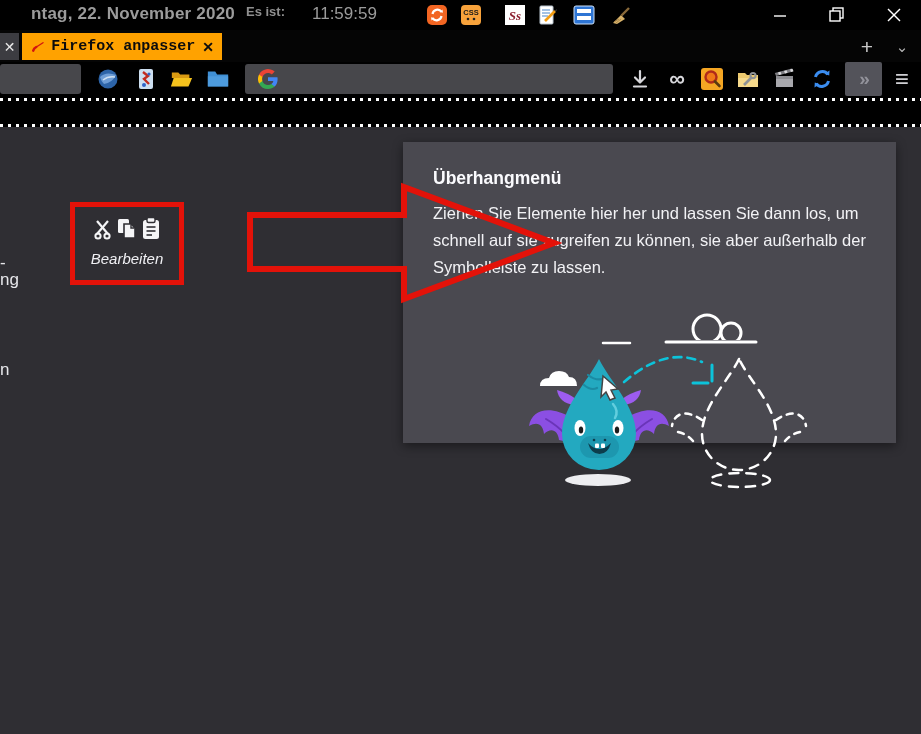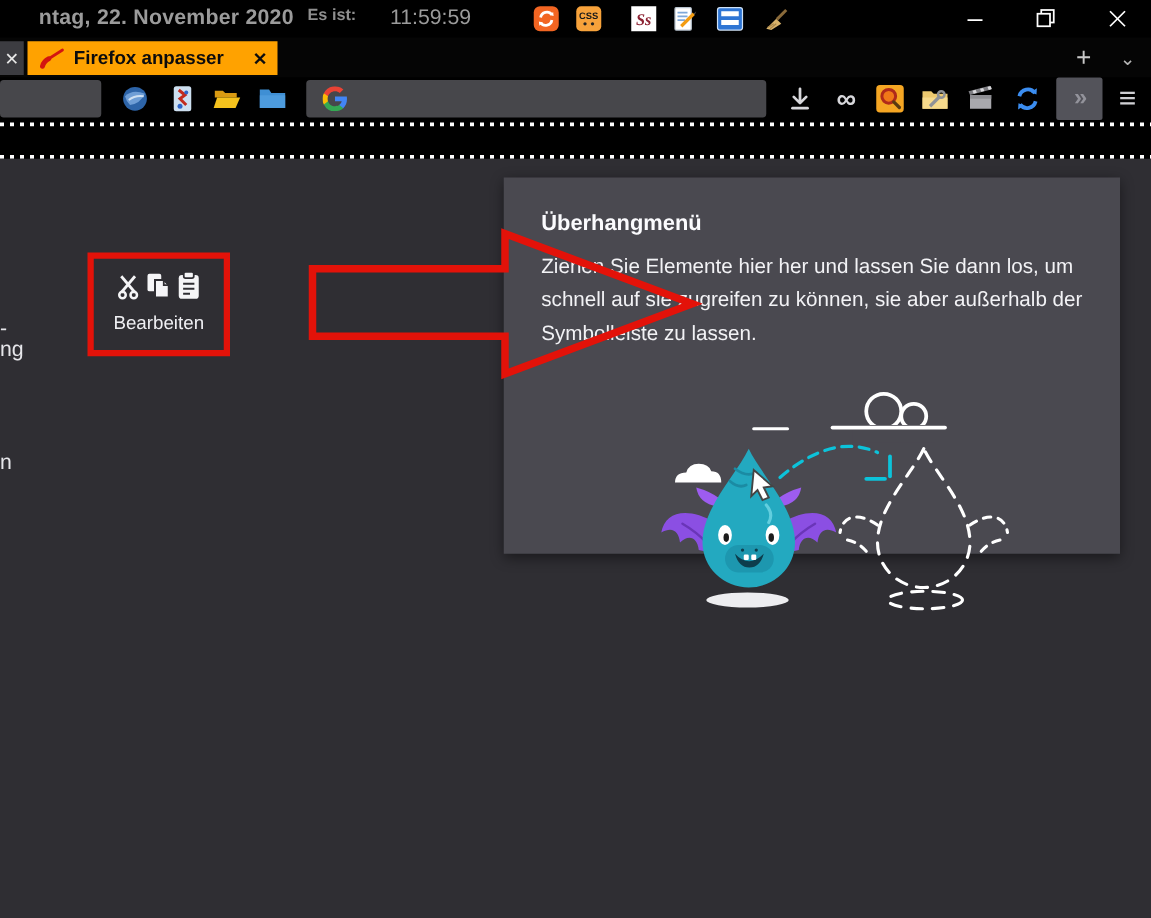--- a/index.html
+++ b/index.html
@@ -15,21 +15,21 @@
   .tb-time{position:absolute;left:312px;top:4px;font-size:17px;font-weight:normal;color:#9b9b9b;}
   .tb-ico{position:absolute;top:4px;width:22px;height:22px;}
   .winbtn{position:absolute;top:0;width:45px;height:30px;display:flex;align-items:center;justify-content:center;}
 
   
   .tabbar{position:absolute;left:0;top:30px;width:921px;height:32px;background:#050505;}
   .bgtab-close{position:absolute;left:0;top:3px;width:19px;height:27px;background:#3c3c41;
                color:#e8e8e8;font-size:14px;display:flex;align-items:center;justify-content:center;}
   .tab-active{position:absolute;left:22px;top:3px;width:200px;height:27px;background:#ffa200;
               display:flex;align-items:center;gap:7px;padding:0 8px 0 10px;}
-  .tab-title{font-size:15px;font-weight:bold;color:#0c0c0d;white-space:nowrap;flex:1;}
+  .tab-title{font-size:15px;font-weight:bold;color:#0c0c0d;white-space:nowrap;flex:1;font-family:Liberation Mono, monospace;}
   .tab-close{font-size:14px;color:#0c0c0d;font-weight:bold;}
   .newtab{position:absolute;left:853px;top:3px;width:28px;height:27px;color:#c8c8c8;font-size:21px;
           display:flex;align-items:center;justify-content:center;font-weight:400;}
   .tabchev{position:absolute;left:889px;top:3px;width:26px;height:27px;color:#b5b5b5;font-size:15px;
           display:flex;align-items:center;justify-content:center;}
 
   
   .navbar{position:absolute;left:0;top:62px;width:921px;height:36px;background:#000;}
   .pill{position:absolute;top:2px;height:30px;background:#47474b;border-radius:3px;}
   .nav-ico{position:absolute;top:5px;width:24px;height:24px;display:flex;align-items:center;justify-content:center;}
@@ -38,21 +38,21 @@
           display:flex;align-items:center;justify-content:center;color:#93939b;font-size:19px;font-weight:bold;letter-spacing:-2px;}
   .menu-btn{position:absolute;left:888px;top:2px;width:28px;height:30px;display:flex;align-items:center;
           justify-content:center;color:#cfcfd3;font-size:24px;}
 
   .dotted{position:absolute;left:0;width:921px;height:3px;
           background-image:repeating-linear-gradient(90deg,#fff 0 3px,transparent 3px 8px);}
 
   
   .main{position:absolute;left:0;top:127px;width:921px;height:607px;background:#2f2e33;}
   .fragment{position:absolute;left:0;color:#e6e6ea;font-size:17px;}
-  .widget{position:absolute;display:flex;flex-direction:column;align-items:center;gap:9px;}
+  .widget{position:absolute;display:flex;flex-direction:column;align-items:center;gap:9px;font-style:italic;}
   .widget-label{font-size:15px;color:#f0f0f4;white-space:nowrap;}
   .redbox{position:absolute;left:70px;top:75px;width:114px;height:83px;border:5px solid #e31209;z-index:5;}
   .arrow-svg{position:absolute;left:244px;top:55px;z-index:6;}
 
   
   .panel{position:absolute;left:403px;top:15px;width:493px;height:301px;background:#4a4950;
          box-shadow:0 3px 10px rgba(0,0,0,.45);}
   .panel-title{position:absolute;left:30px;top:26px;font-size:17.5px;font-weight:bold;color:#fbfbfe;}
   .panel-desc{position:absolute;left:30px;top:58px;width:450px;font-size:16.5px;line-height:27px;color:#f2f2f5;}
   .illustration{position:absolute;left:85px;top:170px;}

